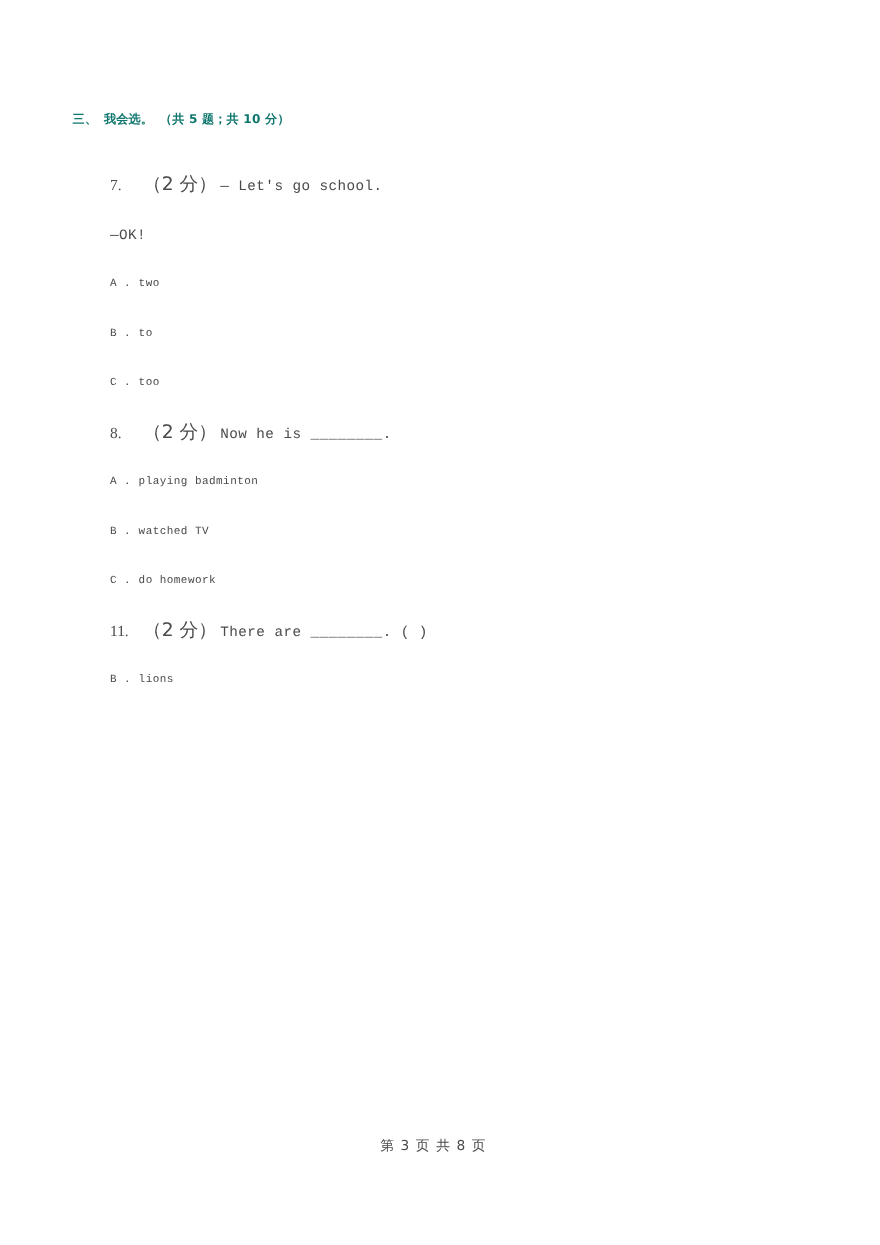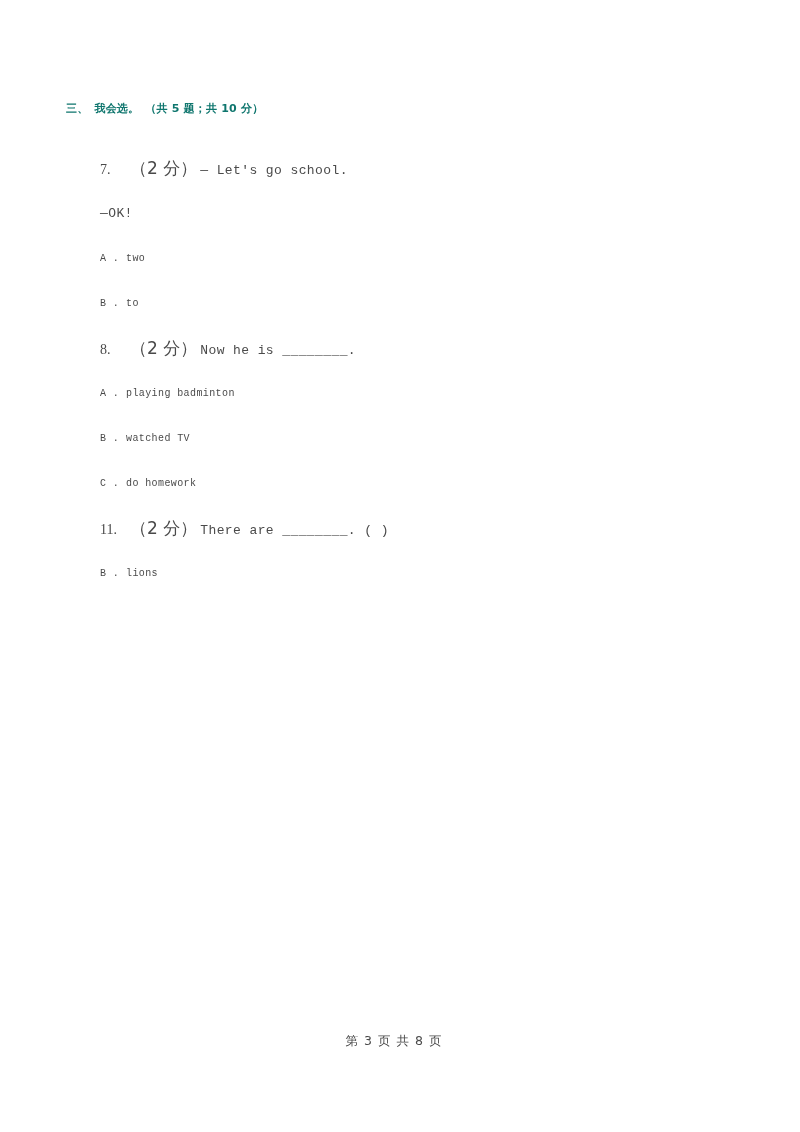--- a/index.html
+++ b/index.html
@@ -119,20 +119,23 @@
       <div class="line q-line">
         <span class="q-num">7.</span><span class="q-score">（2 分）</span><span class="q-text">— Let's go      school.</span>
       </div>
       <div class="line cont-line">—OK!</div>
       <div class="line opt-line">
         <span class="opt-letter">A .</span><span>two</span>
       </div>
       <div class="line opt-line">
         <span class="opt-letter">B .</span><span>to</span>
       </div>
+      <div class="line opt-line">
+        <span class="opt-letter">C .</span><span>too</span>
+      </div>
     </div>
 
     <div>
       <div class="line q-line">
         <span class="q-num">8.</span><span class="q-score">（2 分）</span><span class="q-text">Now he is ________.</span>
       </div>
       <div class="line opt-line">
         <span class="opt-letter">A .</span><span>playing badminton</span>
       </div>
       <div class="line opt-line">

